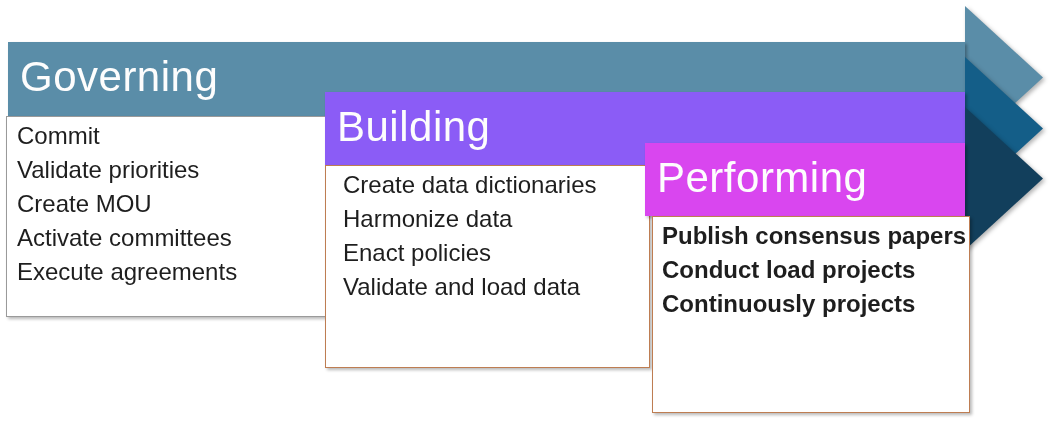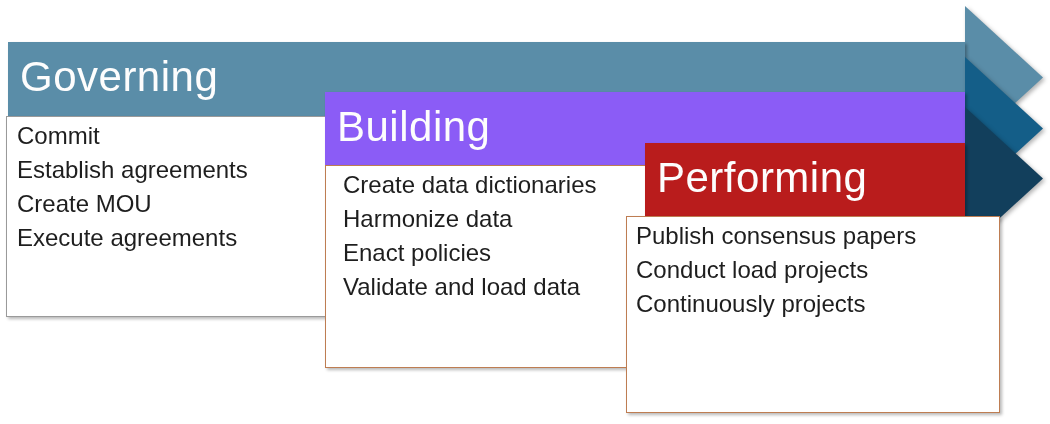--- a/index.html
+++ b/index.html
@@ -50,21 +50,21 @@
   .card {
     position: absolute;
     background: #ffffff;
     border-style: solid;
     border-width: 1px;
     box-shadow: 2px 2px 3px rgba(0,0,0,0.28);
     box-sizing: border-box;
   }
   .card-gov  { left: 6px;   top: 116px; width: 325px; height: 201px; }
   .card-bld  { left: 325px; top: 165px; width: 325px; height: 203px; padding-left: 8px; }
-  .card-perf { left: 626px; top: 216px; width: 374px; height: 197px; }
+  .card-perf { left: 652px; top: 216px; width: 318px; height: 197px; font-weight: bold; }
 
   .item-list {
     list-style: none;
     margin: 0;
     padding: 2px 8px 0 9px;
   }
   .card-gov .item-list { padding-left: 10px; }
   .item-list li {
     font-size: 24px;
     line-height: 34px;
@@ -78,22 +78,23 @@
 
   <svg class="head head-gov" viewBox="0 0 79 144" xmlns="http://www.w3.org/2000/svg">
     <polygon points="0,0 78,71.5 0,143" fill="#5A8DA8"></polygon>
   </svg>
   <div class="band band-gov" style="background-color: rgb(90, 141, 168);">
     <div class="band-title" style="color: rgb(253, 253, 253);">Governing</div>
   </div>
   <div class="card card-gov" style="border-color: rgb(154, 154, 154);">
     <ul class="item-list" style="color: rgb(30, 30, 30);">
         <li>Commit</li>
-        <li>Establish agreements</li>
+        <li>Validate priorities</li>
         <li>Create MOU</li>
+        <li>Activate committees</li>
         <li>Execute agreements</li>
       </ul>
   </div>
 
   <svg class="head head-bld" viewBox="0 0 79 144" xmlns="http://www.w3.org/2000/svg">
     <polygon points="0,0 78,71.5 0,143" fill="#145E88"></polygon>
   </svg>
   <div class="band band-bld" style="background-color: #8b5cf6;">
     <div class="band-title" style="color: rgb(253, 253, 253);">Building</div>
   </div>
@@ -102,21 +103,21 @@
         <li>Create data dictionaries</li>
         <li>Harmonize data</li>
         <li>Enact policies</li>
         <li>Validate and load data</li>
       </ul>
   </div>
 
   <svg class="head head-perf" viewBox="0 0 79 144" xmlns="http://www.w3.org/2000/svg">
     <polygon points="0,0 78,71.5 0,143" fill="#123F5C"></polygon>
   </svg>
-  <div class="band band-perf" style="background-color: #b91c1c;">
+  <div class="band band-perf" style="background-color: #d946ef;">
     <div class="band-title" style="color: rgb(253, 253, 253);">Performing</div>
   </div>
   <div class="card card-perf" style="border-color: rgb(190, 125, 82);">
     <ul class="item-list" style="color: rgb(30, 30, 30);">
         <li>Publish consensus papers</li>
         <li>Conduct load projects</li>
         <li>Continuously projects</li>
       </ul>
   </div>
 

